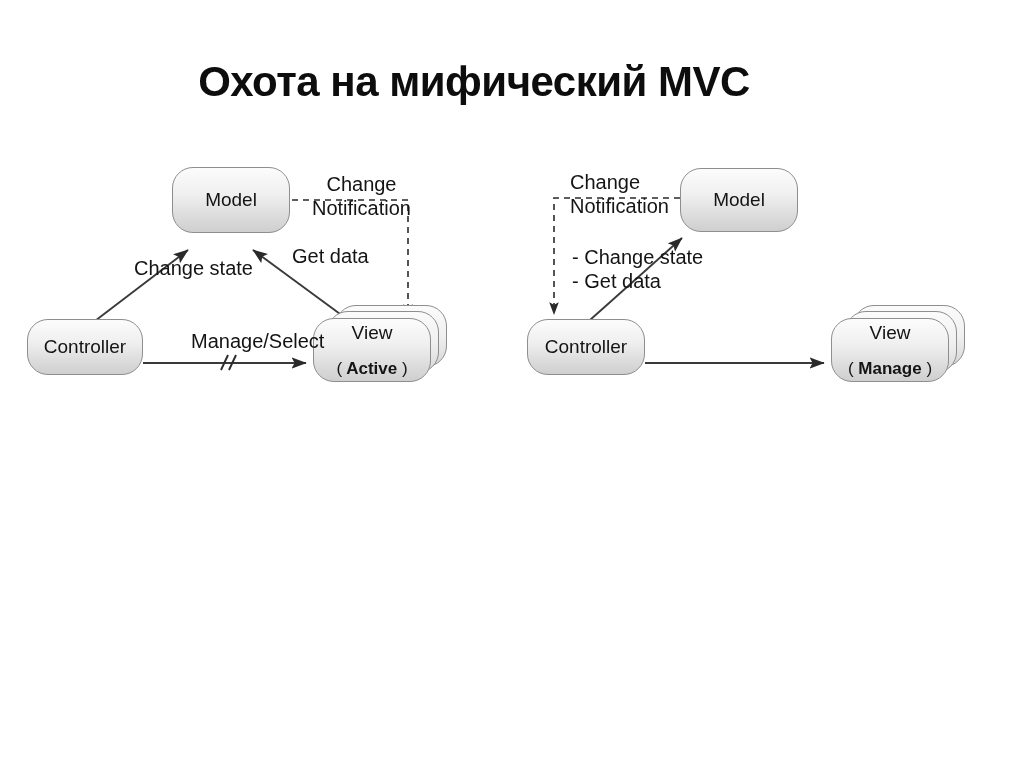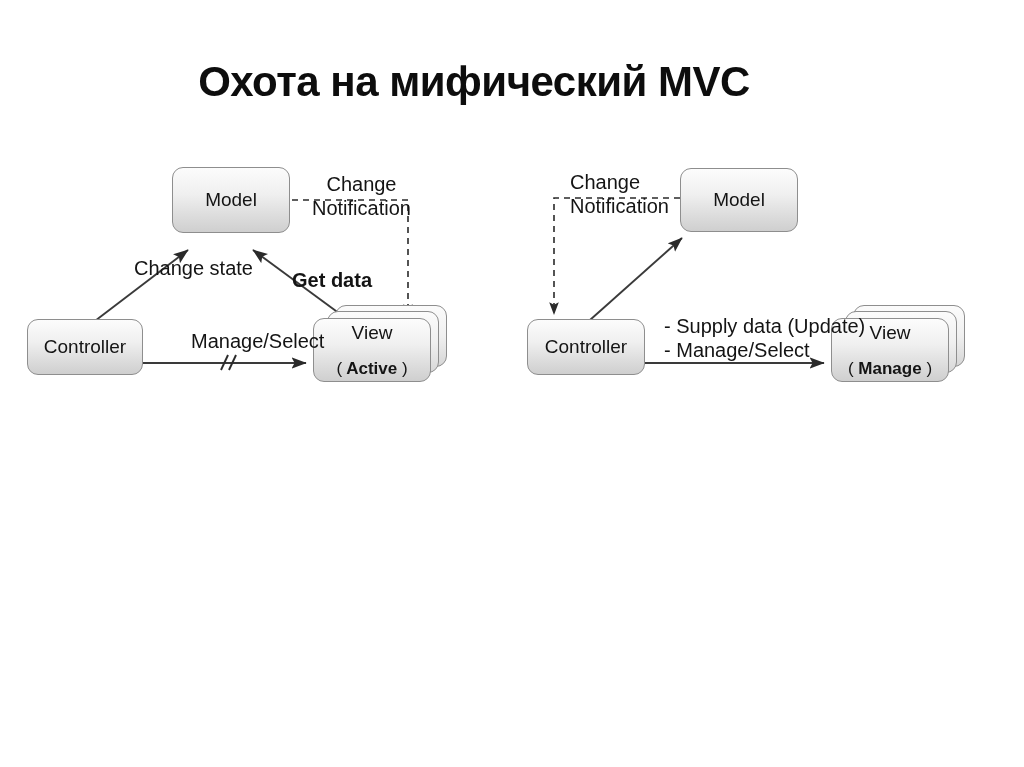--- a/index.html
+++ b/index.html
@@ -46,21 +46,21 @@
     top: 0;
     width: 100%;
     height: 100%;
     overflow: visible;
   }
 
   
   .node {
     position: absolute;
     border: 1.4px solid #8e8e8e;
-    border-radius: 11px;
+    border-radius: 21px;
     background: linear-gradient(to bottom, #fcfcfc 0%, #efefef 42%, #dedede 72%, #cfcfcf 100%);
     box-sizing: border-box;
     display: flex;
     flex-direction: column;
     align-items: center;
     justify-content: center;
     font-size: 19px;
     color: #141414;
     line-height: 1.12;
     z-index: 5;
@@ -133,21 +133,21 @@
 
   <div class="node stack-back" style="left:335px; top:155px; width:112px; height:62px;"></div>
   <div class="node stack-mid" style="left:327px; top:161px; width:112px; height:62px;"></div>
   <div class="node" style="left:313px; top:168px; width:118px; height:64px;">
     <span>View</span>
     <span class="sub"><span class="paren">(</span> <span>Active</span> <span class="paren">)</span></span>
   </div>
 
   <div class="edge-label" style="left:90px; top:106px;margin-left:44px;">Change state</div>
 
-  <div class="edge-label" style="left:292px; top:118px;font-weight:bold;">Get data</div>
+  <div class="edge-label" style="left:292px; top:94px;">Get data</div>
 
   <div class="edge-label center" style="left:312px; top:22px;">
     <span class="ln">Change</span>
     <span class="ln">Notification</span>
   </div>
 
   <div class="edge-label" style="left:175px; top:179px;margin-left:16px;">Manage/Select</div>
 </div>
 
 <div class="diagram" id="diagram-passive">
@@ -182,18 +182,18 @@
   <div class="node" style="left:319px; top:168px; width:118px; height:64px;">
     <span>View</span>
     <span class="sub"><span class="paren">(</span> <span>Manage</span> <span class="paren">)</span></span>
   </div>
 
   <div class="edge-label" style="left:58px; top:20px;">
     <span class="ln">Change</span>
     <span class="ln">Notification</span>
   </div>
 
+  <div class="edge-label" style="left:60px; top:95px;">
+    <span class="ln">- Change state</span>
+    <span class="ln">- Get data</span>
+  </div>
 
-  <div class="edge-label" style="left:152px; top:164px;">
-    <span class="ln">- Supply data (Update)</span>
-    <span class="ln">- Manage/Select</span>
-  </div>
 </div>
 
 </body></html>

